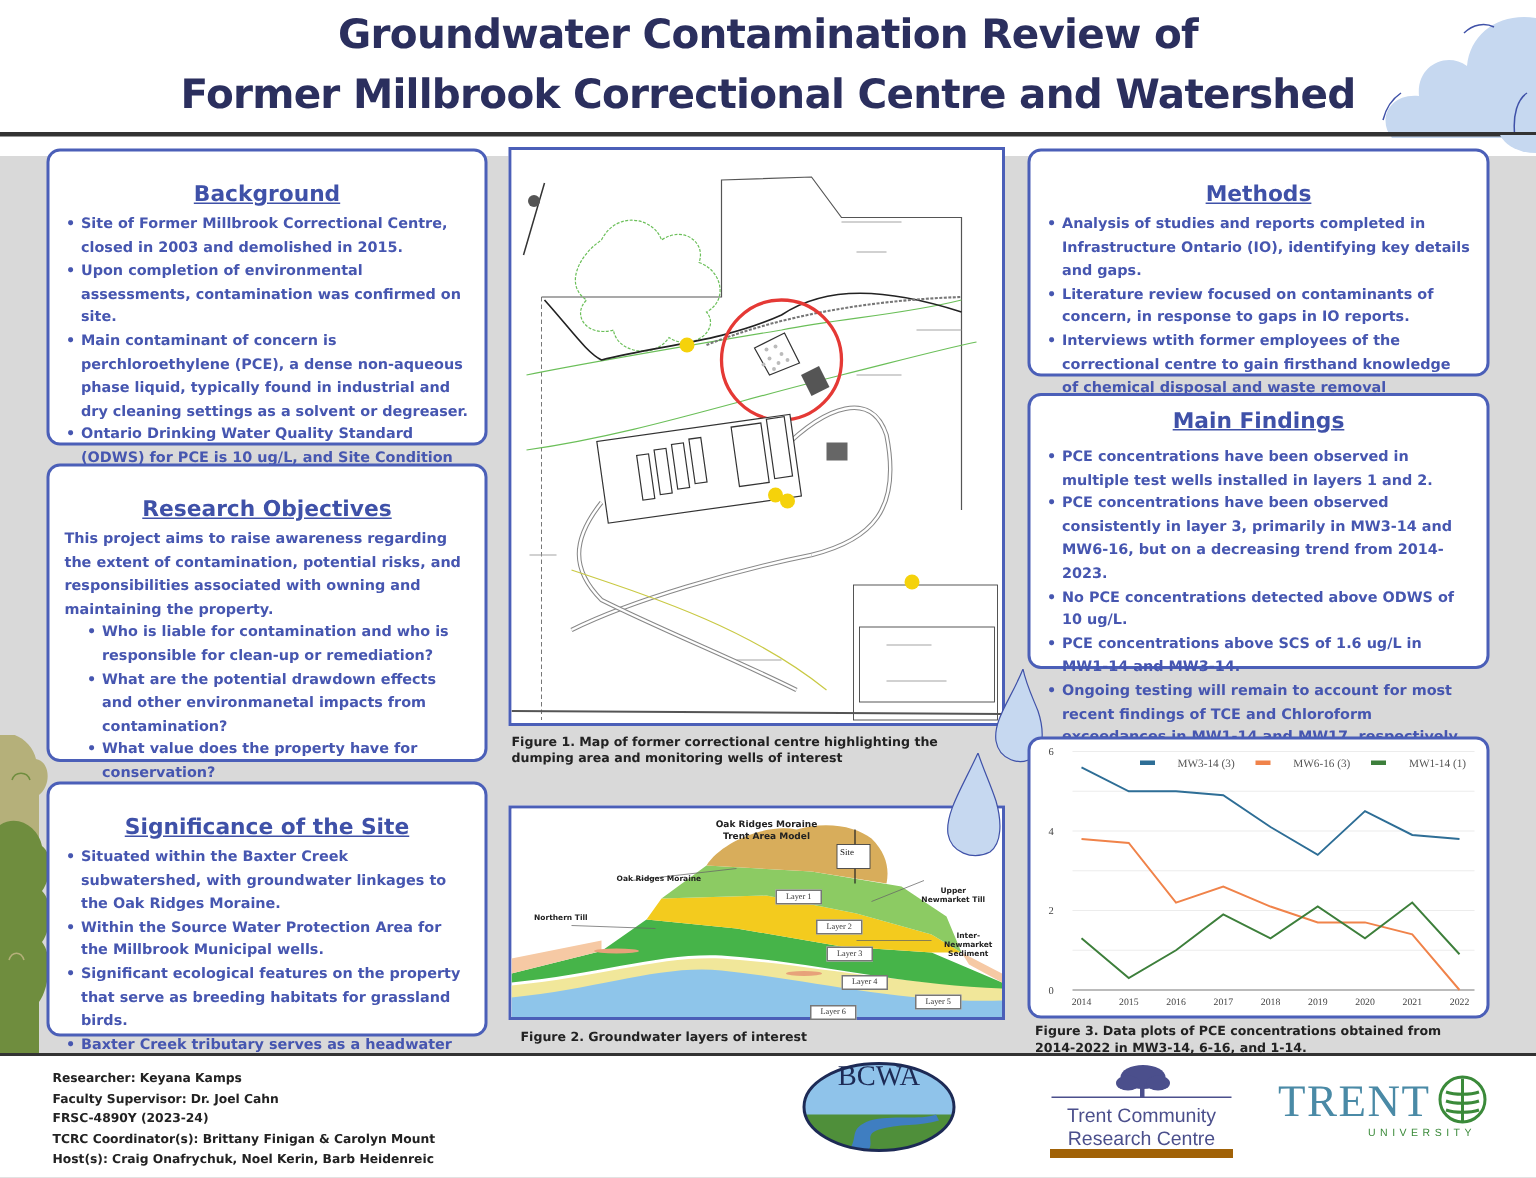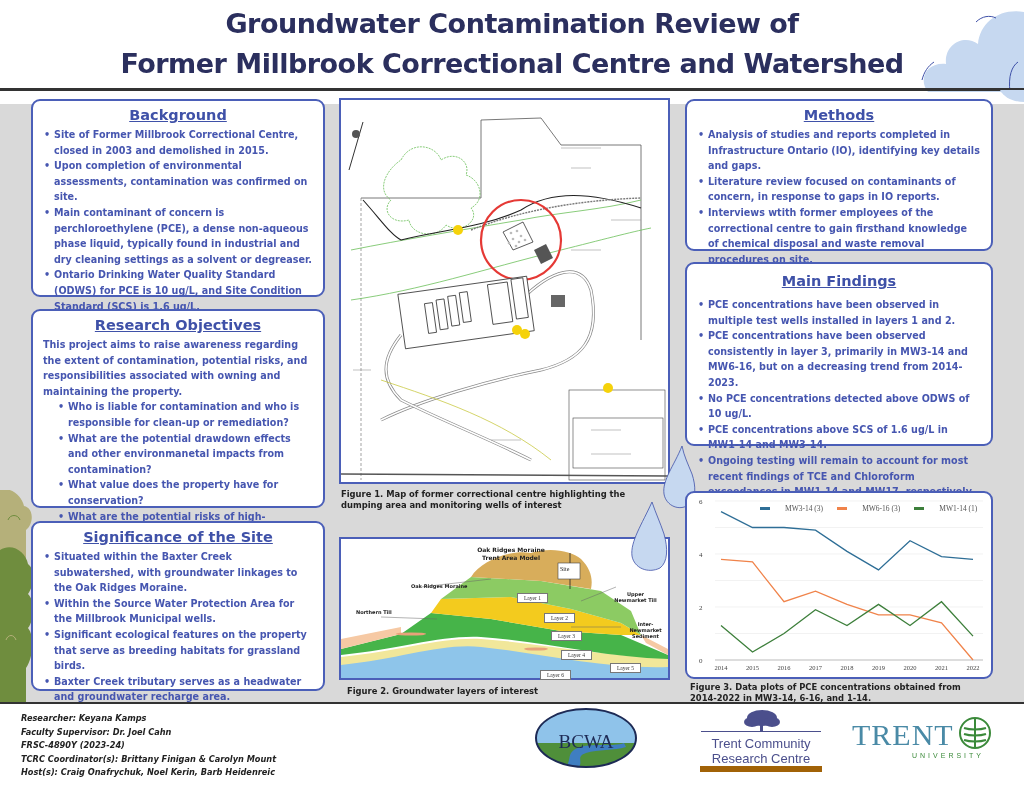--- a/index.html
+++ b/index.html
@@ -29,38 +29,38 @@
   }
   .footer-rule {
     position: absolute; left: 0; top: 702px; width: 1024px; height: 3px; background: #333;
   }
   .panel {
     position: absolute; background: #fff; border: 2px solid #4b5fb8; border-radius: 9px;
     padding: 6px 10px;
   }
   .panel h2 {
     text-align: center; font-size: 14.5px; font-weight: bold; color: #3f51a8;
-    text-decoration: underline; margin-bottom: 4px;
+    text-decoration: underline; margin-bottom: 4px; margin-top: 15px;
   }
   .panel ul { list-style: none; }
   .panel li {
     font-size: 9.6px; line-height: 15.6px; font-weight: bold; color: #4656b0;
     padding-left: 11px; position: relative;
   }
   .panel li::before { content: "•"; position: absolute; left: 1px; }
   .panel p.intro { font-size: 9.6px; line-height: 15.6px; font-weight: bold; color: #4656b0; }
   .panel ul.sub { margin-left: 14px; }
 
   .fig-frame {
     position: absolute; background: #fff; border: 2px solid #4b5fb8;
   }
   .caption {
     position: absolute; font-size: 8.4px; font-weight: bold; color: #222; line-height: 11px;
   }
-  .credits { position: absolute; left: 21px; top: 712px; font-style: italic; }
+  .credits { position: absolute; left: 35px; top: 712px; }
   .credits div { font-size: 8.2px; line-height: 13.5px; font-weight: bold; color: #222; }
 
   .cloud { position: absolute; }
   .chart-legend {
     position: absolute; top: 504px; left: 760px; font-family: "Liberation Serif", serif;
     font-size: 7.5px; color: #555; display: flex; gap: 14px;
   }
   .legend-item { display: flex; align-items: center; gap: 15px; }
   .legend-swatch { width: 10px; height: 3px; display: inline-block; }
 </style>
@@ -345,21 +345,21 @@
           <ellipse cx="52" cy="31" rx="50" ry="29"></ellipse>
         </clipPath>
     </defs>
     <g clip-path="url(#oval)">
       <rect x="0" y="0" width="104" height="38" fill="#8fc3ea"></rect>
       <rect x="0" y="36" width="104" height="26" fill="#4f8f3a"></rect>
       <path d="M30,62 C40,52 30,46 46,40 C60,36 80,40 90,36 L92,40 C80,44 64,42 52,46 C40,50 52,56 42,62 Z" fill="#3f7ec1"></path>
     </g>
     <ellipse cx="52" cy="31" rx="50" ry="29" fill="none" stroke="#1d2a55" stroke-width="2"></ellipse>
   </svg>
-  <div style="position:absolute;left:0;top:24px;width:104px;text-align:center;font-family:'Liberation Serif',serif;font-size:19px;color:#1d2a55;">BCWA</div>
+  <div style="position:absolute;left:0;top:0;width:104px;text-align:center;font-family:'Liberation Serif',serif;font-size:19px;color:#1d2a55;">BCWA</div>
 </div>
 
 <div style="position:absolute;left:700px;top:708px;width:122px;height:62px;">
   <svg width="122" height="24" viewBox="0 0 122 24">
     <ellipse cx="62" cy="10" rx="15" ry="8" fill="#4b4f8c"></ellipse>
     <ellipse cx="52" cy="14" rx="8" ry="5" fill="#4b4f8c"></ellipse>
     <ellipse cx="72" cy="14" rx="8" ry="5" fill="#4b4f8c"></ellipse>
     <rect x="60" y="14" width="3" height="10" fill="#4b4f8c"></rect>
     <line x1="1" y1="23.5" x2="121" y2="23.5" stroke="#4b4f8c" stroke-width="1"></line>
   </svg>

